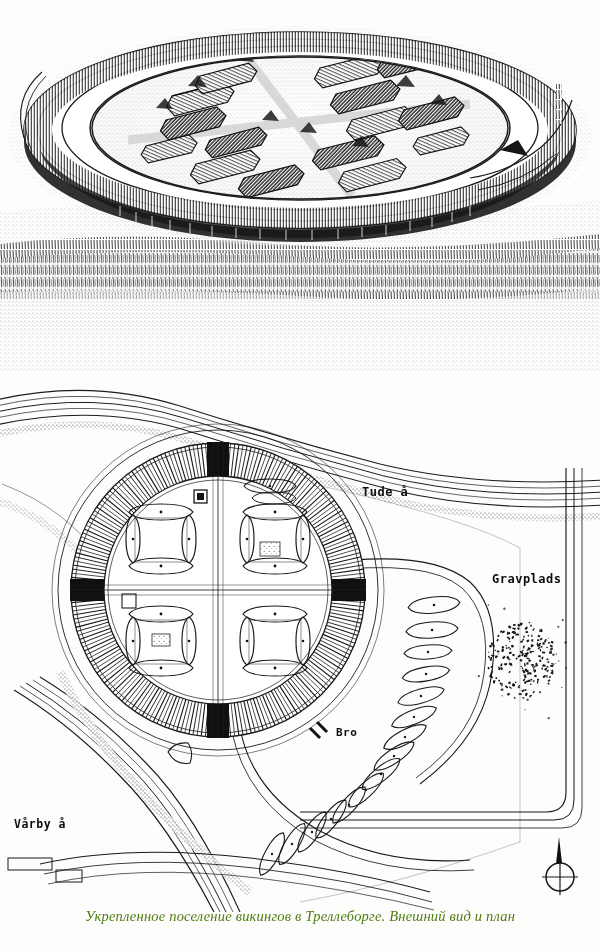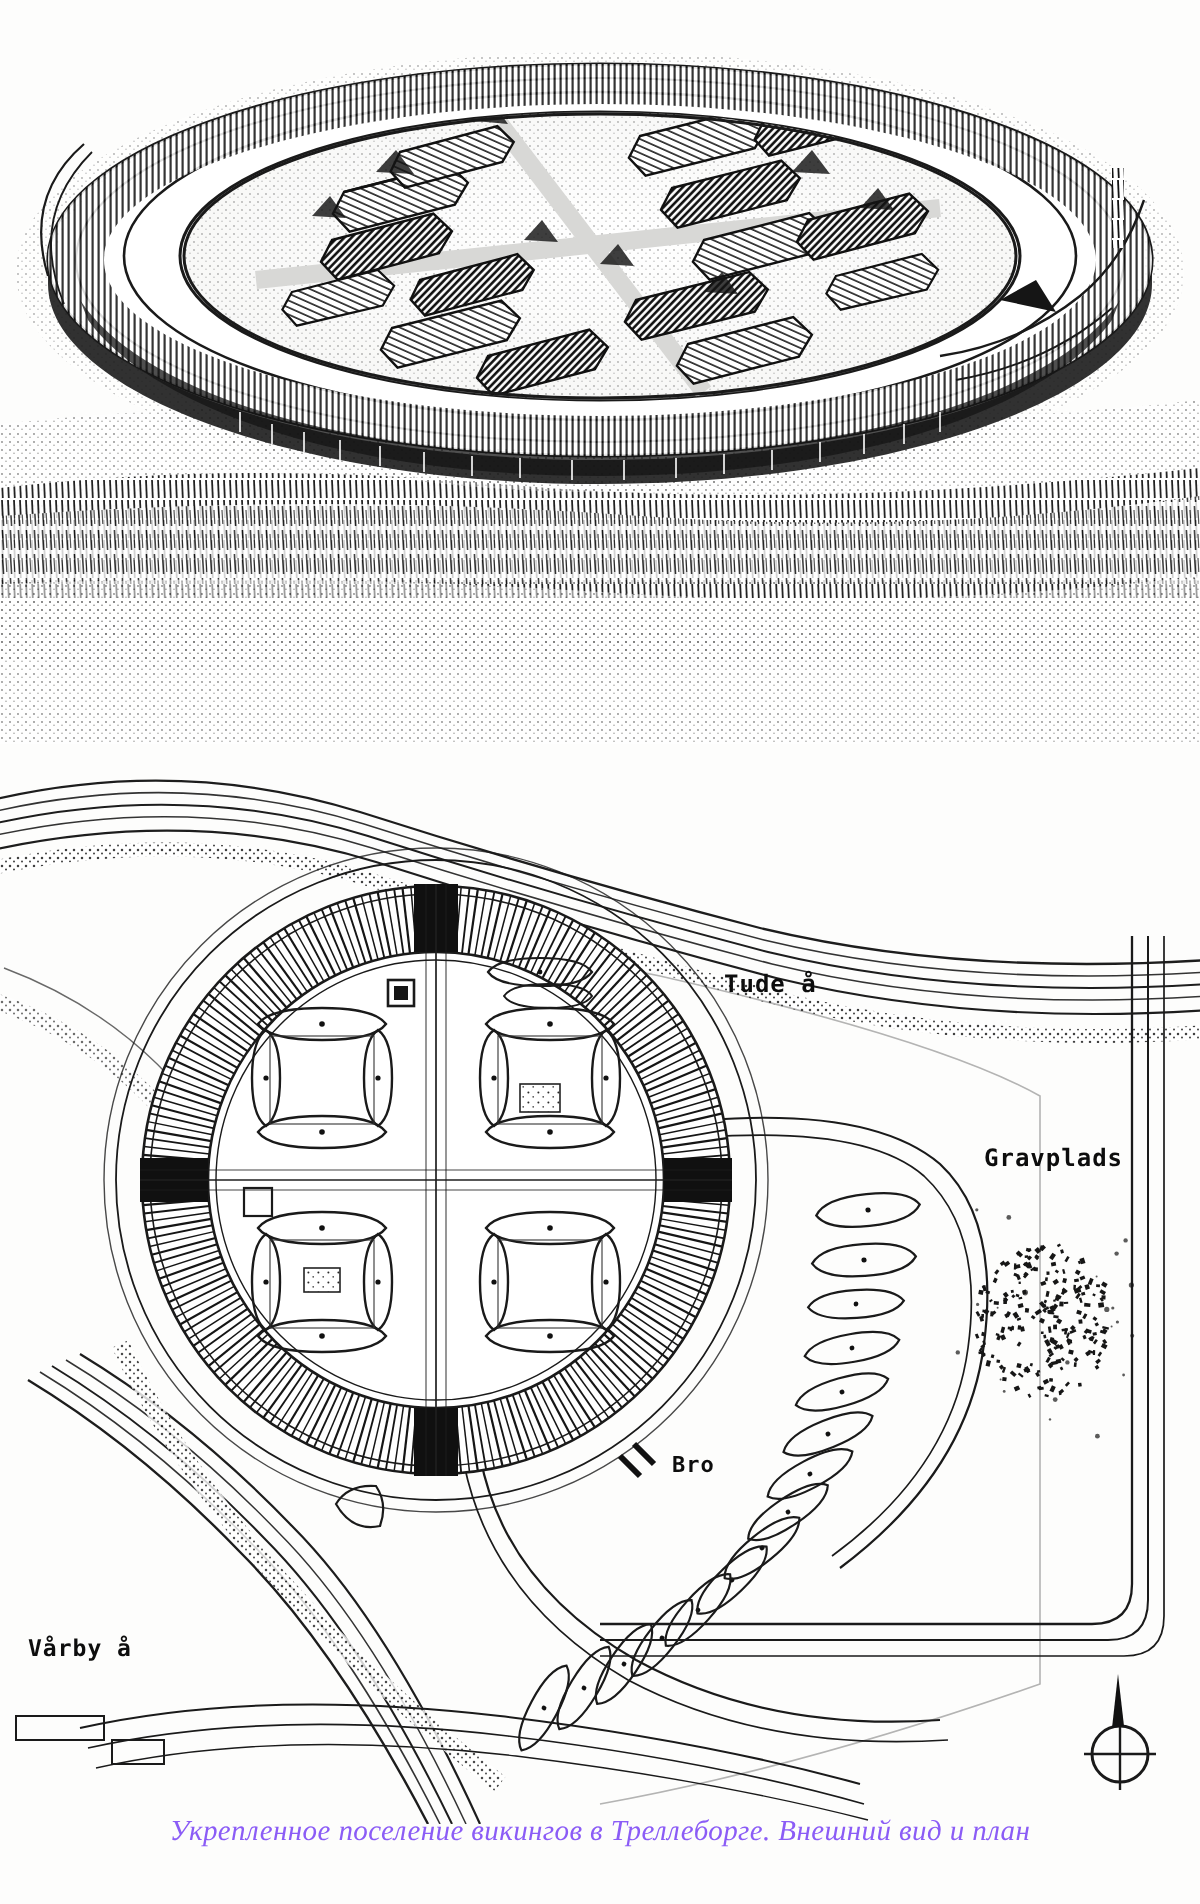--- a/index.html
+++ b/index.html
@@ -23,21 +23,21 @@
   #figure-plan{top:372px;height:540px;}
 
   
   #caption{
     position:absolute;left:0;top:908px;width:600px;
     text-align:center;
     font-family:"Liberation Serif", serif;
     font-style:italic;
     font-size:14.5px;
     letter-spacing:.2px;
-    color:#8b5cf6;
+    color:#4d7c0f;
     white-space:nowrap;
   }
 
   
   .maplabel{
     font-family:"DejaVu Sans Mono", monospace;
     font-weight:700;
     fill:#0d0d0d;
     letter-spacing:.5px;
   }

